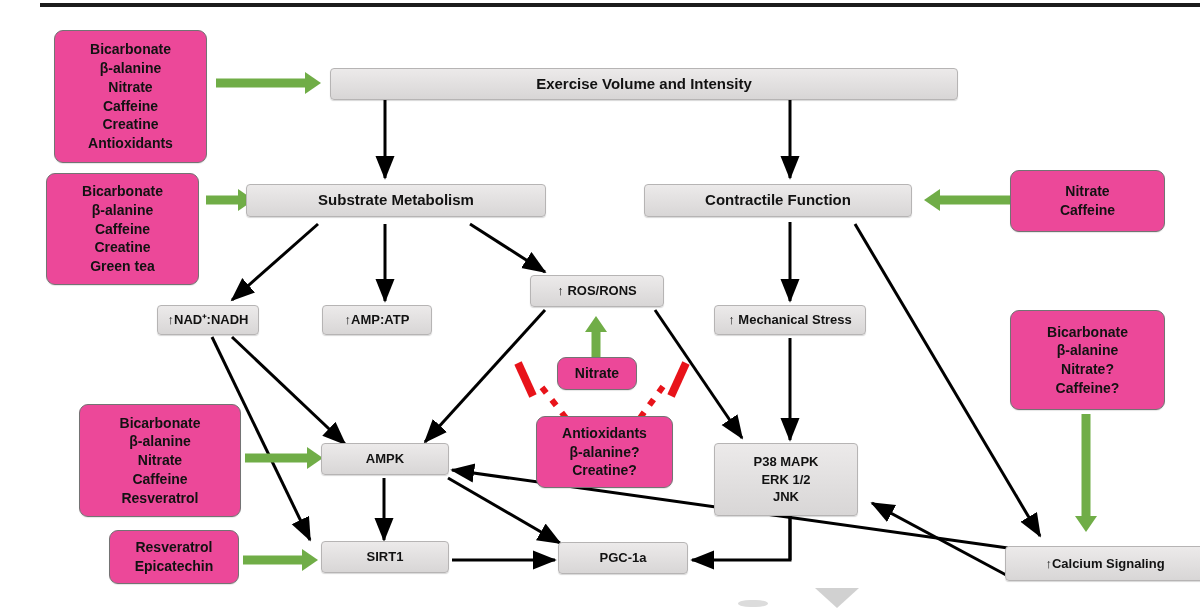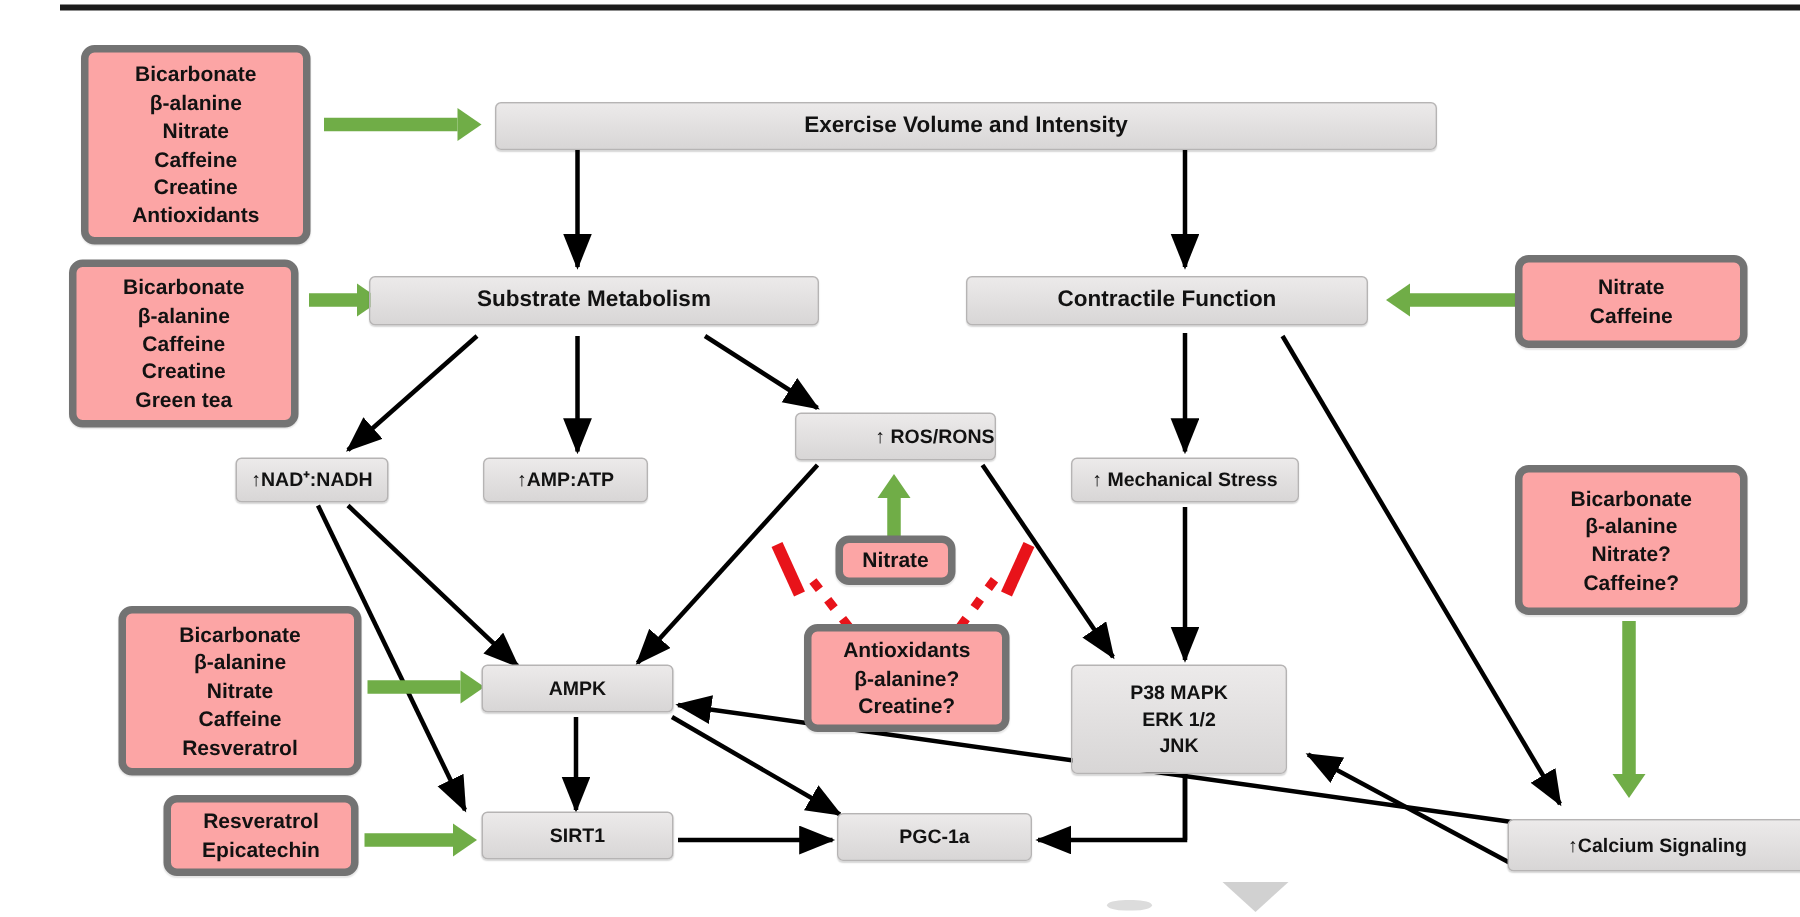--- a/index.html
+++ b/index.html
@@ -62,22 +62,22 @@
     border-radius: 4px;
   }
   .node .line { display: block; line-height: 1.34; white-space: nowrap; }
 
   .gray {
     background: linear-gradient(to bottom, #eceaea 0%, #e3e1e1 45%, #d8d6d6 100%);
     border: 1px solid #b6b4b4;
     box-shadow: 0 1px 1px rgba(0,0,0,.16);
   }
   .blue {
-    background: #fca5a5;
-    border: 5px solid #737373;
+    background: #ec4899;
+    border: 1px solid #737373;
     box-shadow: 0 1px 1px rgba(0,0,0,.10);
     border-radius: 9px;
   }
 
   
   .f13 { font-size: 13px; }
   .f14 { font-size: 14px; }
   .f15 { font-size: 15px; }
 
   
@@ -234,21 +234,21 @@
   </div>
 
   <div class="node gray f13" style="left:157px; top:305px; width:102px; height:30px;">
     <span class="line">↑NAD⁺:NADH</span>
   </div>
 
   <div class="node gray f13" style="left:322px; top:305px; width:110px; height:30px;">
     <span class="line">↑AMP:ATP</span>
   </div>
 
-  <div class="node gray f13" style="left:530px; top:275px; width:134px; height:32px;align-items:flex-end;">
+  <div class="node gray f13" style="left:530px; top:275px; width:134px; height:32px;">
     <span class="line">↑ ROS/RONS</span>
   </div>
 
   <div class="node gray f13" style="left:714px; top:305px; width:152px; height:30px;">
     <span class="line">↑ Mechanical Stress</span>
   </div>
 
   <div class="node gray f13" style="left:321px; top:443px; width:128px; height:32px;">
     <span class="line">AMPK</span>
   </div>

